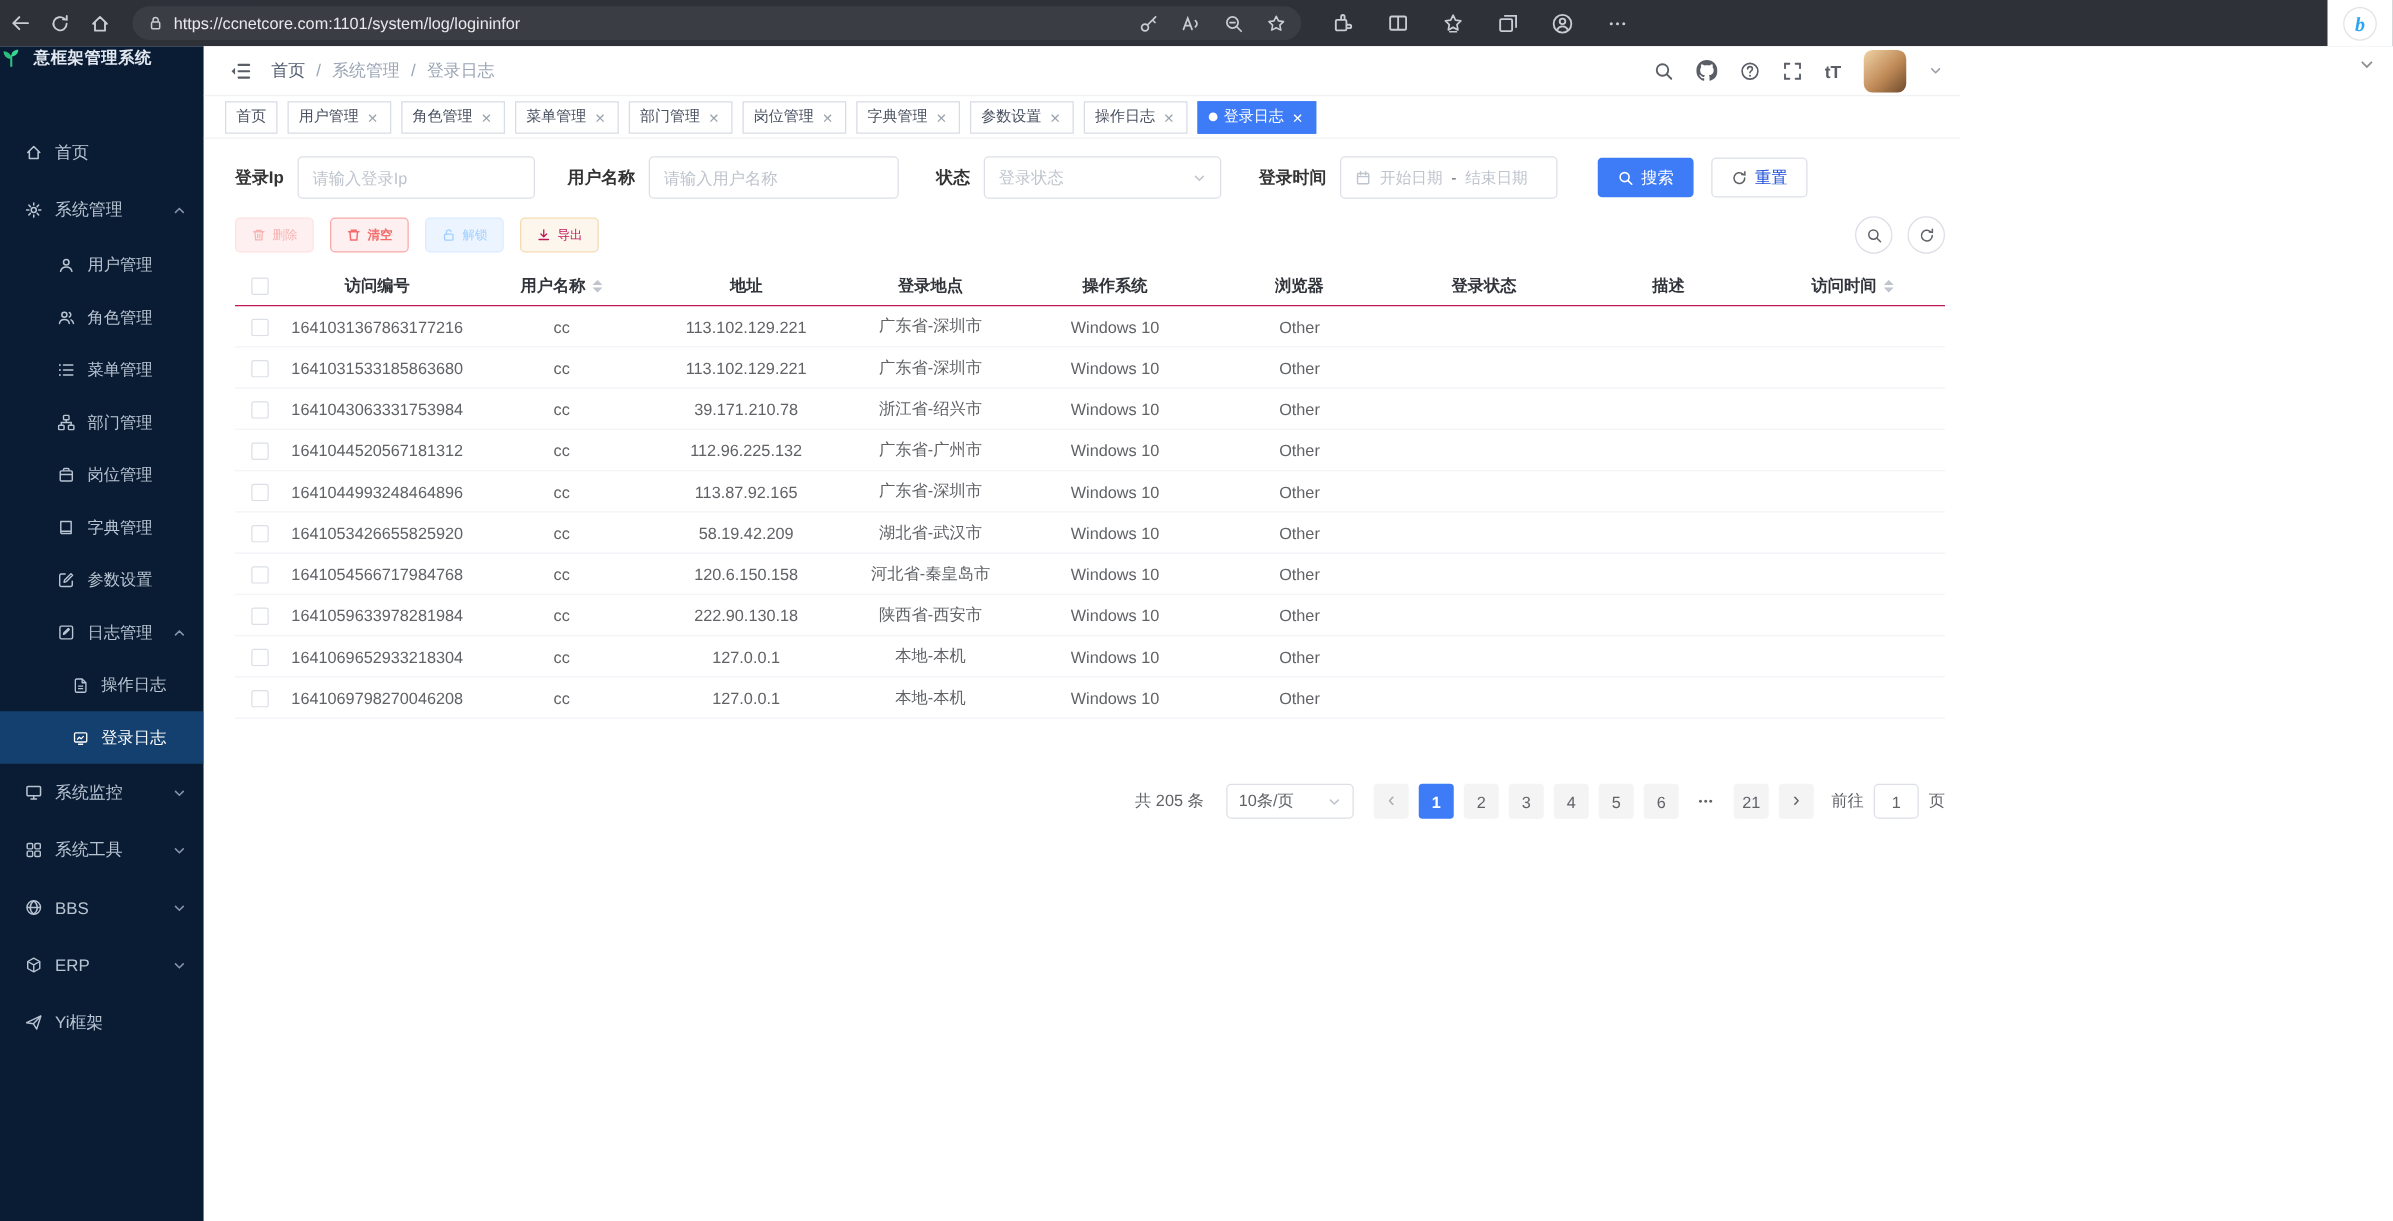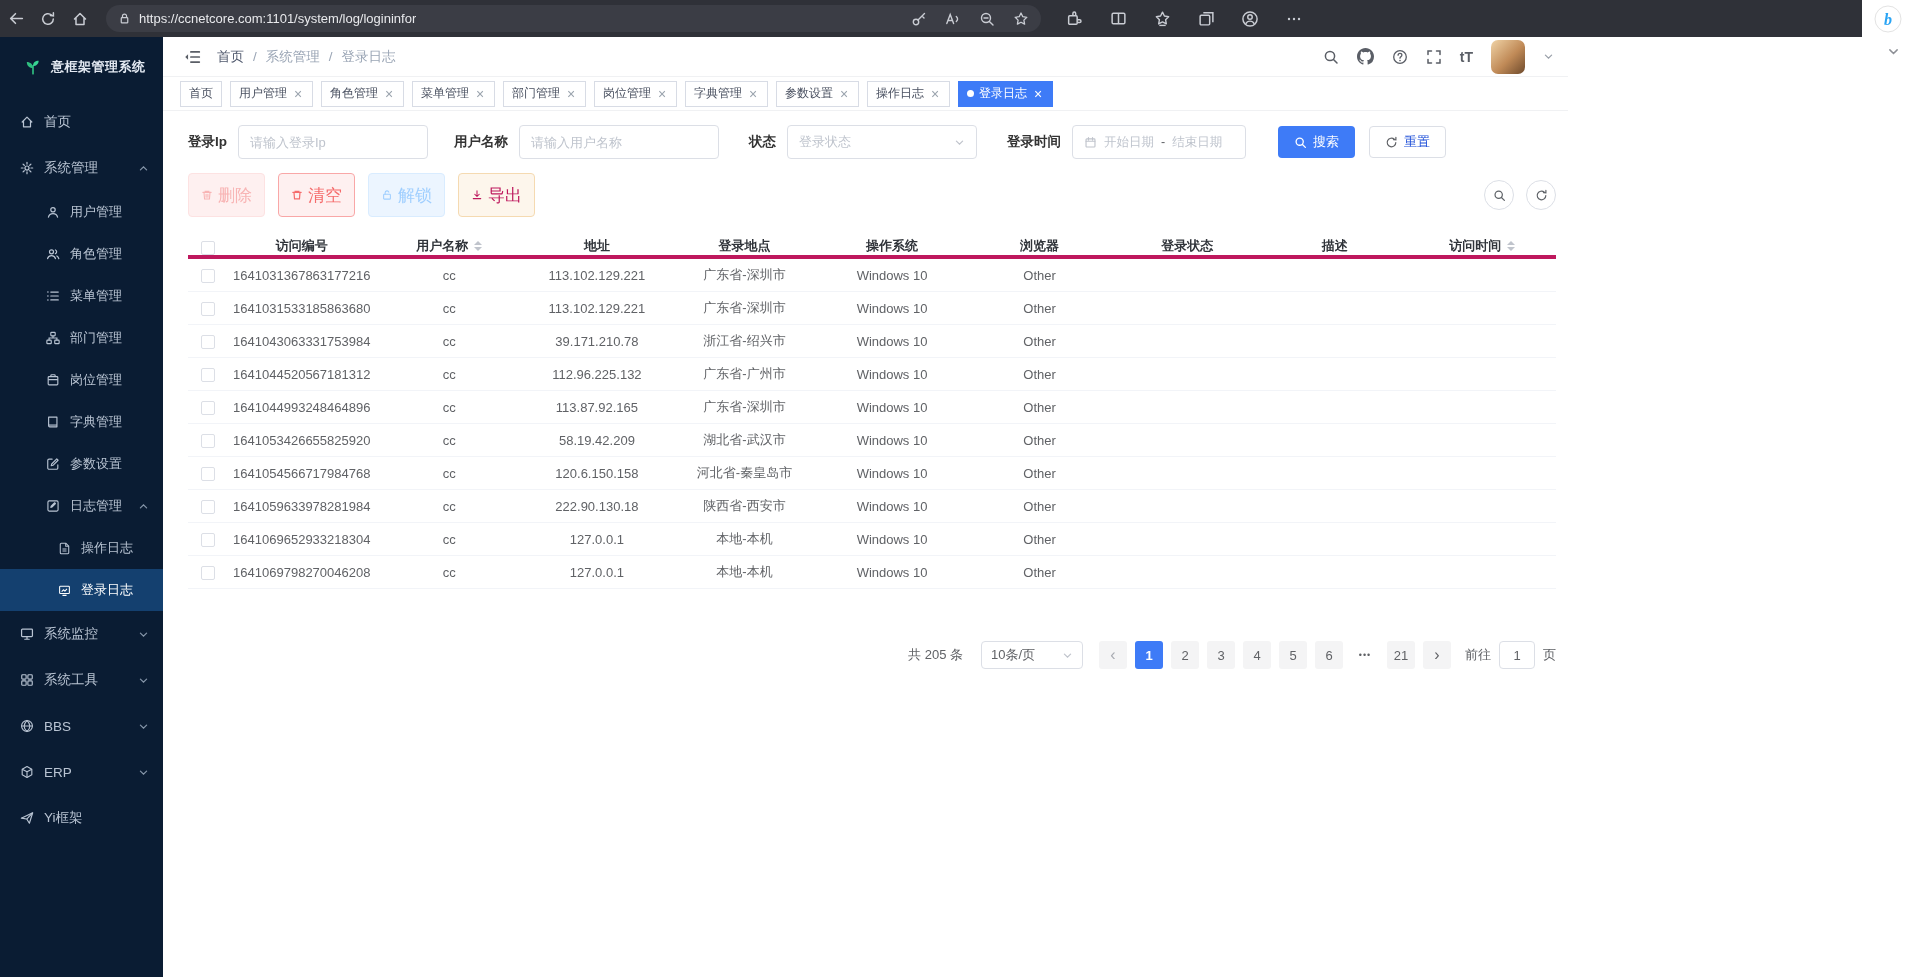--- a/index.html
+++ b/index.html
@@ -15,21 +15,21 @@
   .addr-icons{margin-left:auto;display:flex;gap:18px;align-items:center;color:#c9ccd3}
   .tb-right{display:flex;gap:18px;margin-left:20px;align-items:center;color:#c9ccd3}
   .tb-right .tb-btn{width:26px}
   .bing-box{margin-left:auto;width:52px;height:37px;background:#fff;display:flex;align-items:center;justify-content:center;cursor:pointer}
 
   
   .window{display:flex;height:940px}
 
   
   .sidebar{flex:0 0 163px;background:#0a1c33;color:#b9c4d3;overflow:hidden}
-  .logo{height:60px;display:flex;align-items:center;gap:9px;padding-left:24px}
+  .logo{height:60px;display:flex;gap:9px;}
   .logo-title{color:#e3e9f2;font-size:13px;font-weight:700;letter-spacing:.5px;white-space:nowrap}
   .menu{padding-top:2px}
   .mi{display:flex;align-items:center;gap:10px;height:46px;padding-left:20px;font-size:13.5px;cursor:pointer;white-space:nowrap}
   .mi .chev{margin-left:auto;margin-right:14px;color:#8494a8}
   .mi.sub{height:42px;padding-left:46px;font-size:13px}
   .mi.sub2{height:42px;padding-left:58px;font-size:13px}
   .mi.active{background:#14406f;color:#fff}
 
   
   .main{flex:0 0 1405px;display:flex;flex-direction:column;background:#fff}
@@ -61,31 +61,31 @@
   input.raw::placeholder{color:#bfc4cd}
   .w-ip{width:190px}.w-name{width:200px}
   .w-status{width:190px;color:#bfc4cd;justify-content:space-between;cursor:pointer}
   .w-date{width:174px;color:#bfc4cd;gap:7px;cursor:pointer;font-size:12.5px}
   .ml26{margin-left:26px}.ml30{margin-left:30px}
   .btn{height:32px;border-radius:4px;display:inline-flex;align-items:center;gap:6px;padding:0 15px;font-size:13px;cursor:pointer;border:1px solid transparent;white-space:nowrap}
   .btn-primary{background:#3e7bf7;color:#fff;margin-left:32px}
   .btn-plain{background:#fff;border-color:#dcdfe6;color:#1d4ed8;margin-left:14px}
 
   .actions{display:flex;align-items:center;gap:13px;margin-top:14px}
-  .sbtn{height:44px;padding:0 12px;border-radius:4px;display:inline-flex;align-items:center;gap:5px;font-size:17px;border:1px solid;cursor:pointer;white-space:nowrap}
+  .sbtn{height:28px;padding:0 12px;border-radius:4px;display:inline-flex;align-items:center;gap:5px;font-size:10px;border:1px solid;cursor:pointer;white-space:nowrap}
   .sbtn-danger-dis{background:#fef0f0;border-color:#fde2e2;color:#f8b4b4;cursor:not-allowed}
-  .sbtn-danger{background:#fef0f0;border-color:#f9a7a7;color:#f56c6c;font-weight:400}
+  .sbtn-danger{background:#fef0f0;border-color:#f9a7a7;color:#f56c6c;font-weight:700}
   .sbtn-primary-dis{background:#ecf5ff;border-color:#d9ecff;color:#a0cfff;cursor:not-allowed}
   .sbtn-warning{background:#fdf6ec;border-color:#f5dab1;color:#be185d}
   .actions-right{margin-left:auto;display:flex;gap:12px}
   .icon-circle{width:30px;height:30px;border:1px solid #dcdfe6;border-radius:50%;display:flex;align-items:center;justify-content:center;color:#5f6368;cursor:pointer;background:#fff}
 
   
   .table{margin-top:10px;width:1368px}
-  .thead{display:flex;align-items:flex-end;height:32px;border-bottom:4px solid #be185d}
+  .thead{display:flex;align-items:center;height:32px;border-bottom:1px solid #be185d}
   .th{flex:1;display:flex;align-items:center;justify-content:center;font-weight:700;color:#30343a;font-size:13px;gap:3px}
   .col-check{flex:0 0 40px !important}
   .tr{display:flex;align-items:center;height:33px;border-bottom:1px solid #f2f4f8}
   .td{flex:1;text-align:center;font-size:13px;color:#606266;white-space:nowrap;overflow:hidden}
   .checkbox{width:14px;height:14px;border:1px solid #dcdfe6;border-radius:2px;display:inline-block;background:#fff;cursor:pointer;vertical-align:middle}
   .caret{display:inline-flex;flex-direction:column;margin-left:3px;cursor:pointer}
   .caret i{width:0;height:0;border:4px solid transparent;display:block}
   .caret .up{border-bottom-color:#c0c4cc;margin-bottom:1px;border-top-width:0}
   .caret .dn{border-top-color:#c0c4cc;margin-top:1px;border-bottom-width:0}
 

